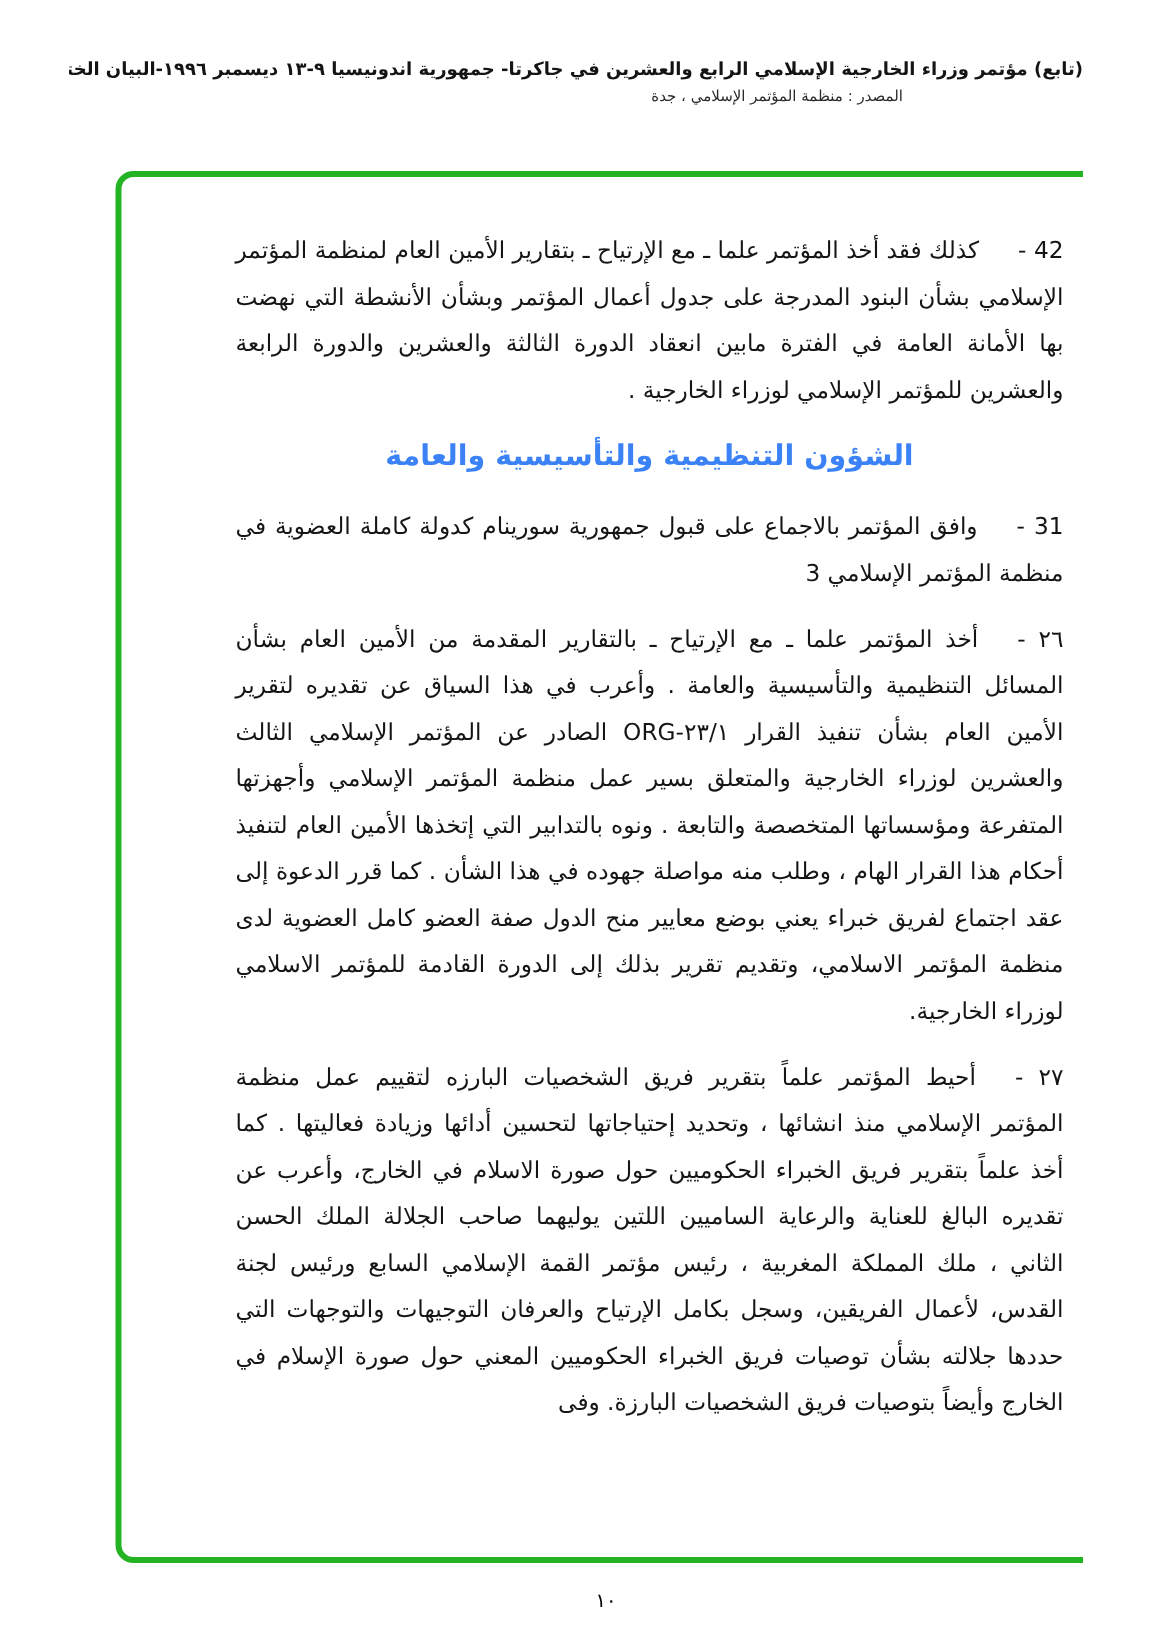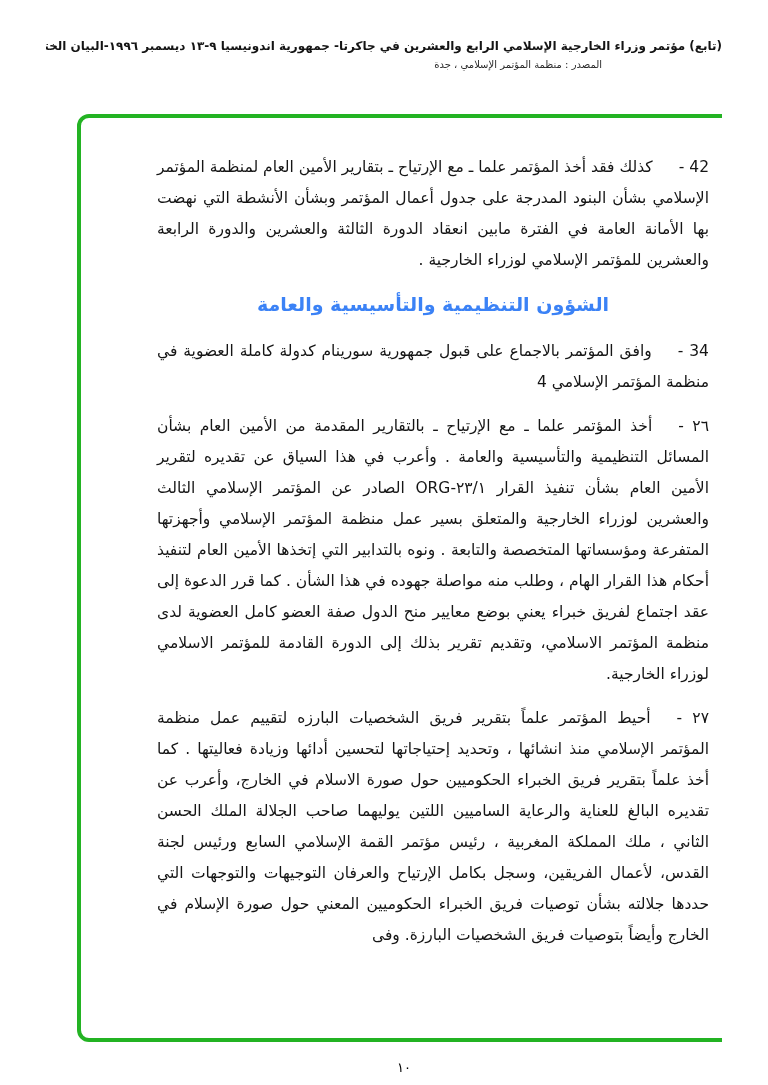--- a/index.html
+++ b/index.html
@@ -100,21 +100,21 @@
   <div class="frame">
     <div class="body-text">
 
       <p class="para">
         <span class="pnum">42 -</span><span>كذلك فقد أخذ المؤتمر علما ـ مع الإرتياح ـ بتقارير الأمين العام لمنظمة المؤتمر الإسلامي بشأن البنود المدرجة على جدول أعمال المؤتمر وبشأن الأنشطة التي نهضت بها الأمانة العامة في الفترة مابين انعقاد الدورة الثالثة والعشرين والدورة الرابعة والعشرين للمؤتمر الإسلامي لوزراء الخارجية .</span>
       </p>
 
       <h2 class="section-heading">الشؤون التنظيمية والتأسيسية والعامة</h2>
 
       <p class="para">
-        <span class="pnum">34 -</span><span>وافق المؤتمر بالاجماع على قبول جمهورية سورينام كدولة كاملة العضوية في منظمة المؤتمر الإسلامي 4</span>
+        <span class="pnum">31 -</span><span>وافق المؤتمر بالاجماع على قبول جمهورية سورينام كدولة كاملة العضوية في منظمة المؤتمر الإسلامي 3</span>
       </p>
 
 
       <p class="para">
         <span class="pnum">٢٦ -</span><span>أخذ المؤتمر علما ـ مع الإرتياح ـ بالتقارير المقدمة من الأمين العام بشأن المسائل التنظيمية والتأسيسية والعامة . وأعرب في هذا السياق عن تقديره لتقرير الأمين العام بشأن تنفيذ القرار ٢٣/١-ORG الصادر عن المؤتمر الإسلامي الثالث والعشرين لوزراء الخارجية والمتعلق بسير عمل منظمة المؤتمر الإسلامي وأجهزتها المتفرعة ومؤسساتها المتخصصة والتابعة . ونوه بالتدابير التي إتخذها الأمين العام لتنفيذ أحكام هذا القرار الهام ، وطلب منه مواصلة جهوده في هذا الشأن . كما قرر الدعوة إلى عقد اجتماع لفريق خبراء يعني بوضع معايير منح الدول صفة العضو كامل العضوية لدى منظمة المؤتمر الاسلامي، وتقديم تقرير بذلك إلى الدورة القادمة للمؤتمر الاسلامي لوزراء الخارجية.</span>
       </p>
 
       <p class="para">
         <span class="pnum">٢٧ -</span><span>أحيط المؤتمر علماً بتقرير فريق الشخصيات البارزه لتقييم عمل منظمة المؤتمر الإسلامي منذ انشائها ، وتحديد إحتياجاتها لتحسين أدائها وزيادة فعاليتها . كما أخذ علماً بتقرير فريق الخبراء الحكوميين حول صورة الاسلام في الخارج، وأعرب عن تقديره البالغ للعناية والرعاية الساميين اللتين يوليهما صاحب الجلالة الملك الحسن الثاني ، ملك المملكة المغربية ، رئيس مؤتمر القمة الإسلامي السابع ورئيس لجنة القدس، لأعمال الفريقين، وسجل بكامل الإرتياح والعرفان التوجيهات والتوجهات التي حددها جلالته بشأن توصيات فريق الخبراء الحكوميين المعني حول صورة الإسلام في الخارج وأيضاً بتوصيات فريق الشخصيات البارزة. وفى</span>
       </p>

